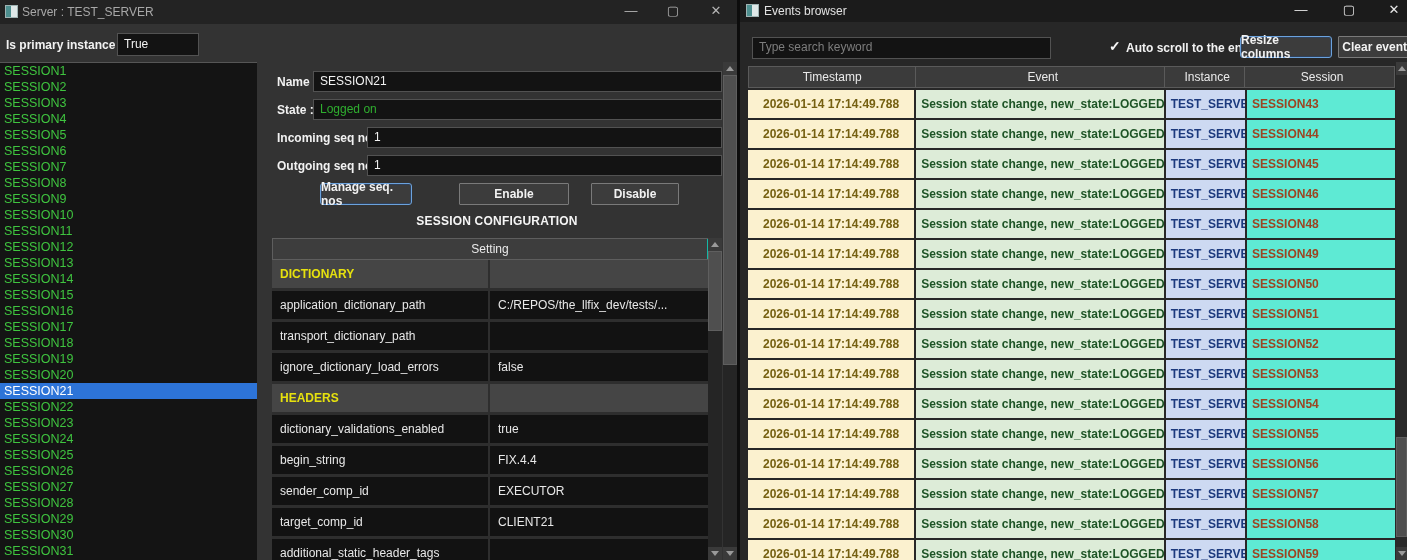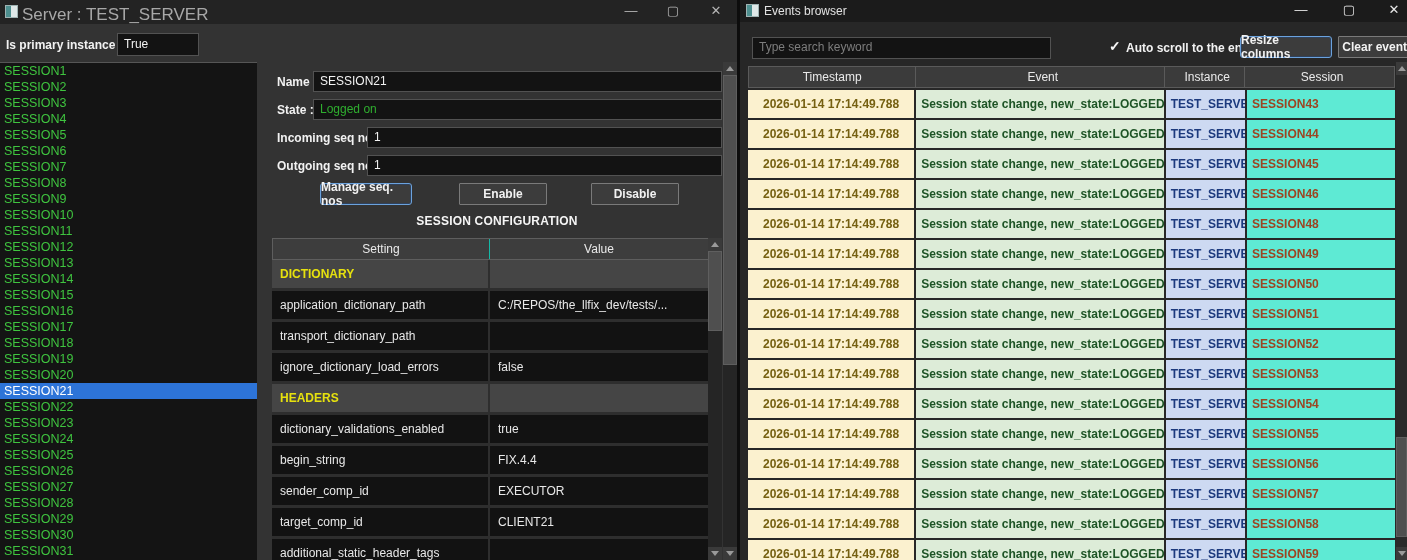--- a/index.html
+++ b/index.html
@@ -3,21 +3,21 @@
 <meta charset="utf-8">
 <style>
   * { margin:0; padding:0; box-sizing:border-box; }
   html,body { width:1407px; height:560px; background:#0d0d0d; overflow:hidden;
               font-family:"Liberation Sans", sans-serif; }
   .window { position:absolute; top:0; height:560px; overflow:hidden; }
 
   
   #server-win { left:0; width:737px; background:#333333; }
   #server-title { position:absolute; left:0; top:0; width:100%; height:24px; background:#232323; }
-  #server-title .title-text { position:absolute; left:22px; top:5px; font-size:17px; color:#a8a8a8; }
+  #server-title .title-text { position:absolute; left:22px; top:5px; font-size:12px; color:#a8a8a8; }
   .app-icon { position:absolute; left:5px; top:5px; width:13px; height:13px; border:1px solid #9fb3b3;
               background:linear-gradient(90deg,#4d8f8f 0 45%,#dfe8e8 45% 100%); }
   .win-controls span { position:absolute; top:3px; font-size:13px; color:#b5b5b5; width:18px; text-align:center; }
   #server-min { left:622px; } #server-max { left:664px; } #server-close { left:707px; }
 
   .lbl { position:absolute; color:#f2f2f2; font-size:12px; font-weight:600; white-space:nowrap; }
   .field { position:absolute; background:#131313; border:1px solid #525252; color:#f2f2f2;
            font-size:12px; line-height:19px; padding:0 6px; white-space:nowrap; overflow:hidden; }
 
   #primary-label { left:6px; top:38px; }
@@ -49,21 +49,21 @@
   #name-field  { left:313px; top:71px;  width:409px; height:21px; }
   #state-field { left:313px; top:99px;  width:409px; height:21px; color:#2fae2f; }
   #in-field    { left:367px; top:127px; width:355px; height:21px; }
   #out-field   { left:367px; top:155px; width:355px; height:21px; }
 
   .btn { position:absolute; height:22px; background:#3c3c3c; border:1px solid #7a7a7a;
          color:#f2f2f2; font-size:12px; font-weight:600; font-family:inherit;
          display:flex; align-items:center; justify-content:center; border-radius:1px; }
   .btn.focused { border:1px solid #6ba2dd; box-shadow:0 0 0 1px #30415a inset; border-radius:3px; }
   #manage-btn { left:320px; top:183px; width:92px; }
-  #enable-btn { left:459px; top:183px; width:88px; }
+  #enable-btn { left:459px; top:183px; width:110px; }
   #disable-btn{ left:591px; top:183px; width:88px; }
 
   #config-title { position:absolute; left:272px; top:214px; width:450px; text-align:center;
                   color:#f5f5f5; font-size:12px; font-weight:700; letter-spacing:.2px; }
 
   
   #config-table { position:absolute; left:272px; top:238px; width:450px; height:322px;
                   background:#2e2e2e; overflow:hidden; }
   .cfg-header { display:flex; height:22px; background:#3d3d3d; border:1px solid #5e5e5e; }
   .cfg-header .hcell { font-size:12px; color:#eaeaea; text-align:center; line-height:20px; }
@@ -217,21 +217,20 @@
 
   <div class="btn focused" id="manage-btn">Manage seq. nos</div>
   <div class="btn" id="enable-btn">Enable</div>
   <div class="btn" id="disable-btn">Disable</div>
 
   <div id="config-title">SESSION CONFIGURATION</div>
 
   <div id="config-table">
     <div class="cfg-header">
       <div class="hcell">Setting</div>
-      <div class="hcell">Value</div>
     </div>
     <div class="cfg-body">
 
         <div class="cfg-row section">
           <div class="cfg-cell cfg-setting">DICTIONARY</div>
           <div class="cfg-cell cfg-value"></div>
         </div>
 
         <div class="cfg-row">
           <div class="cfg-cell cfg-setting">application_dictionary_path</div>

